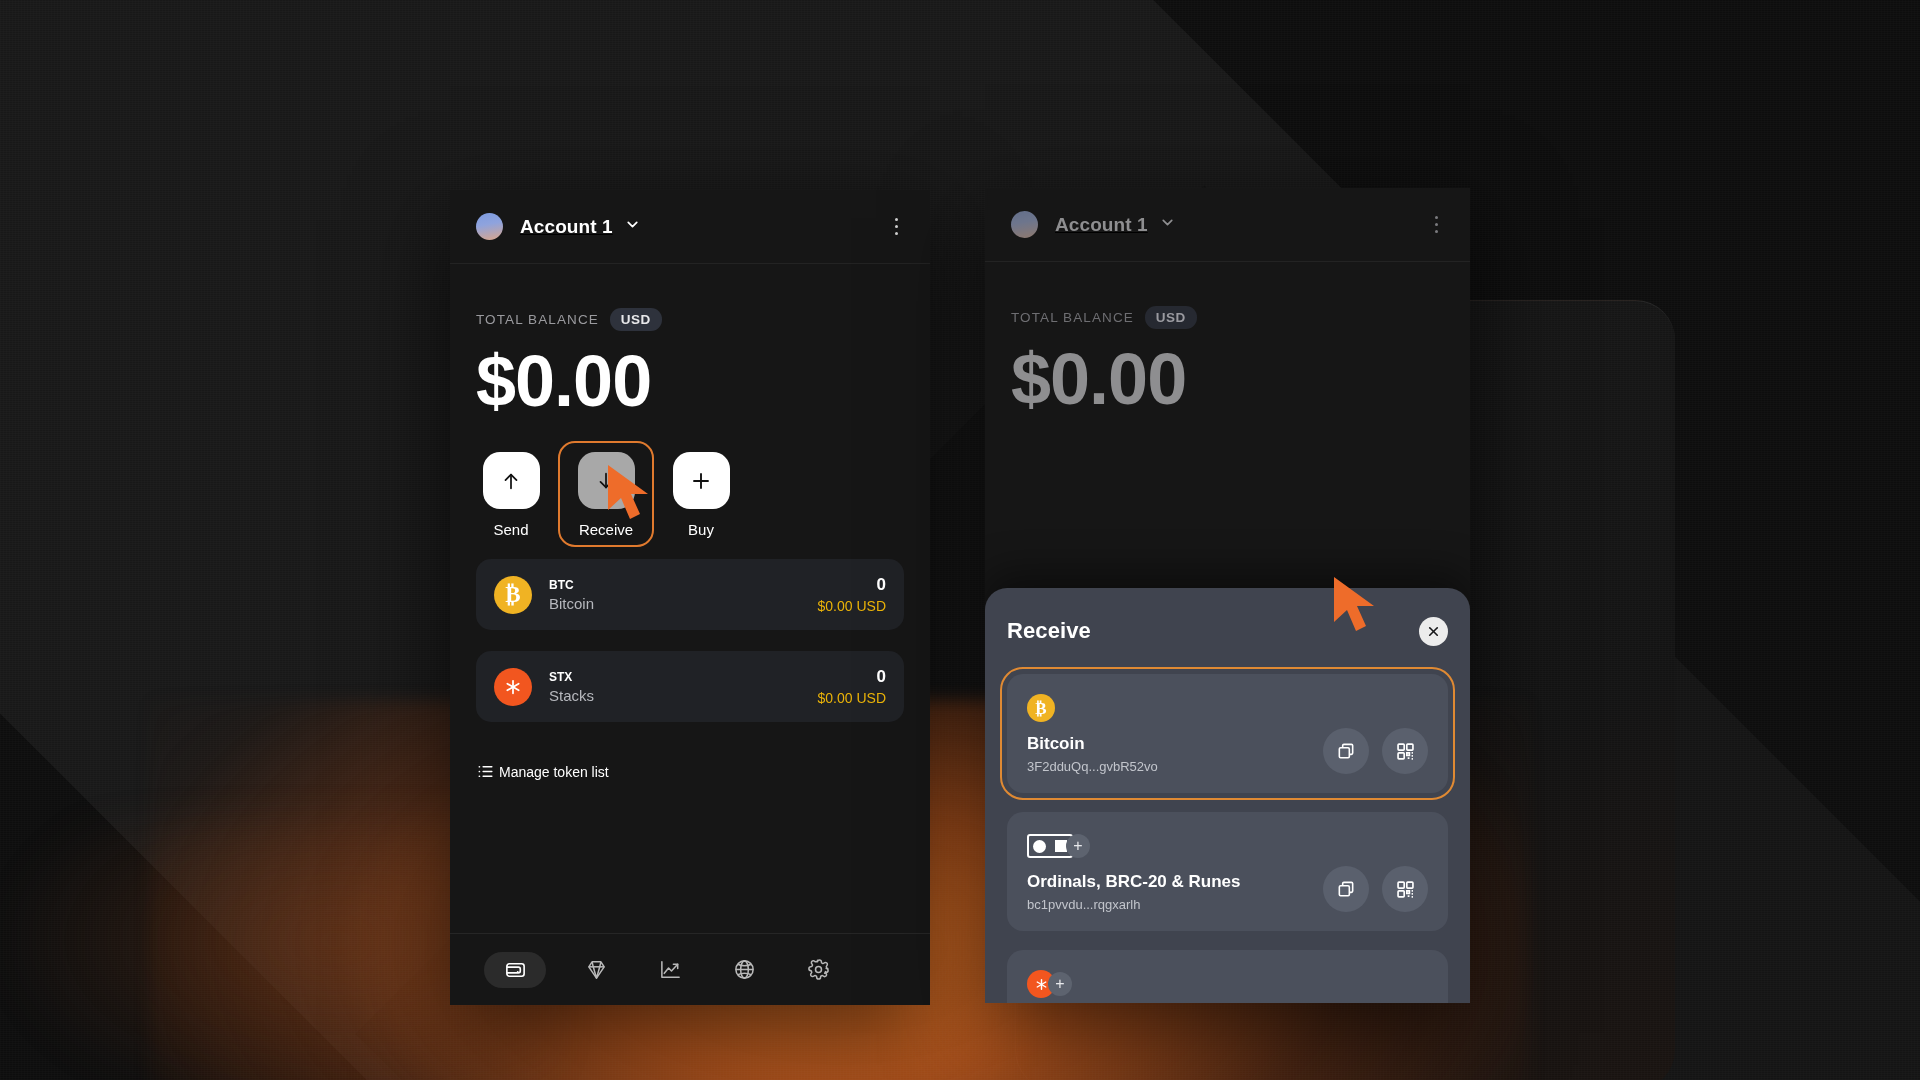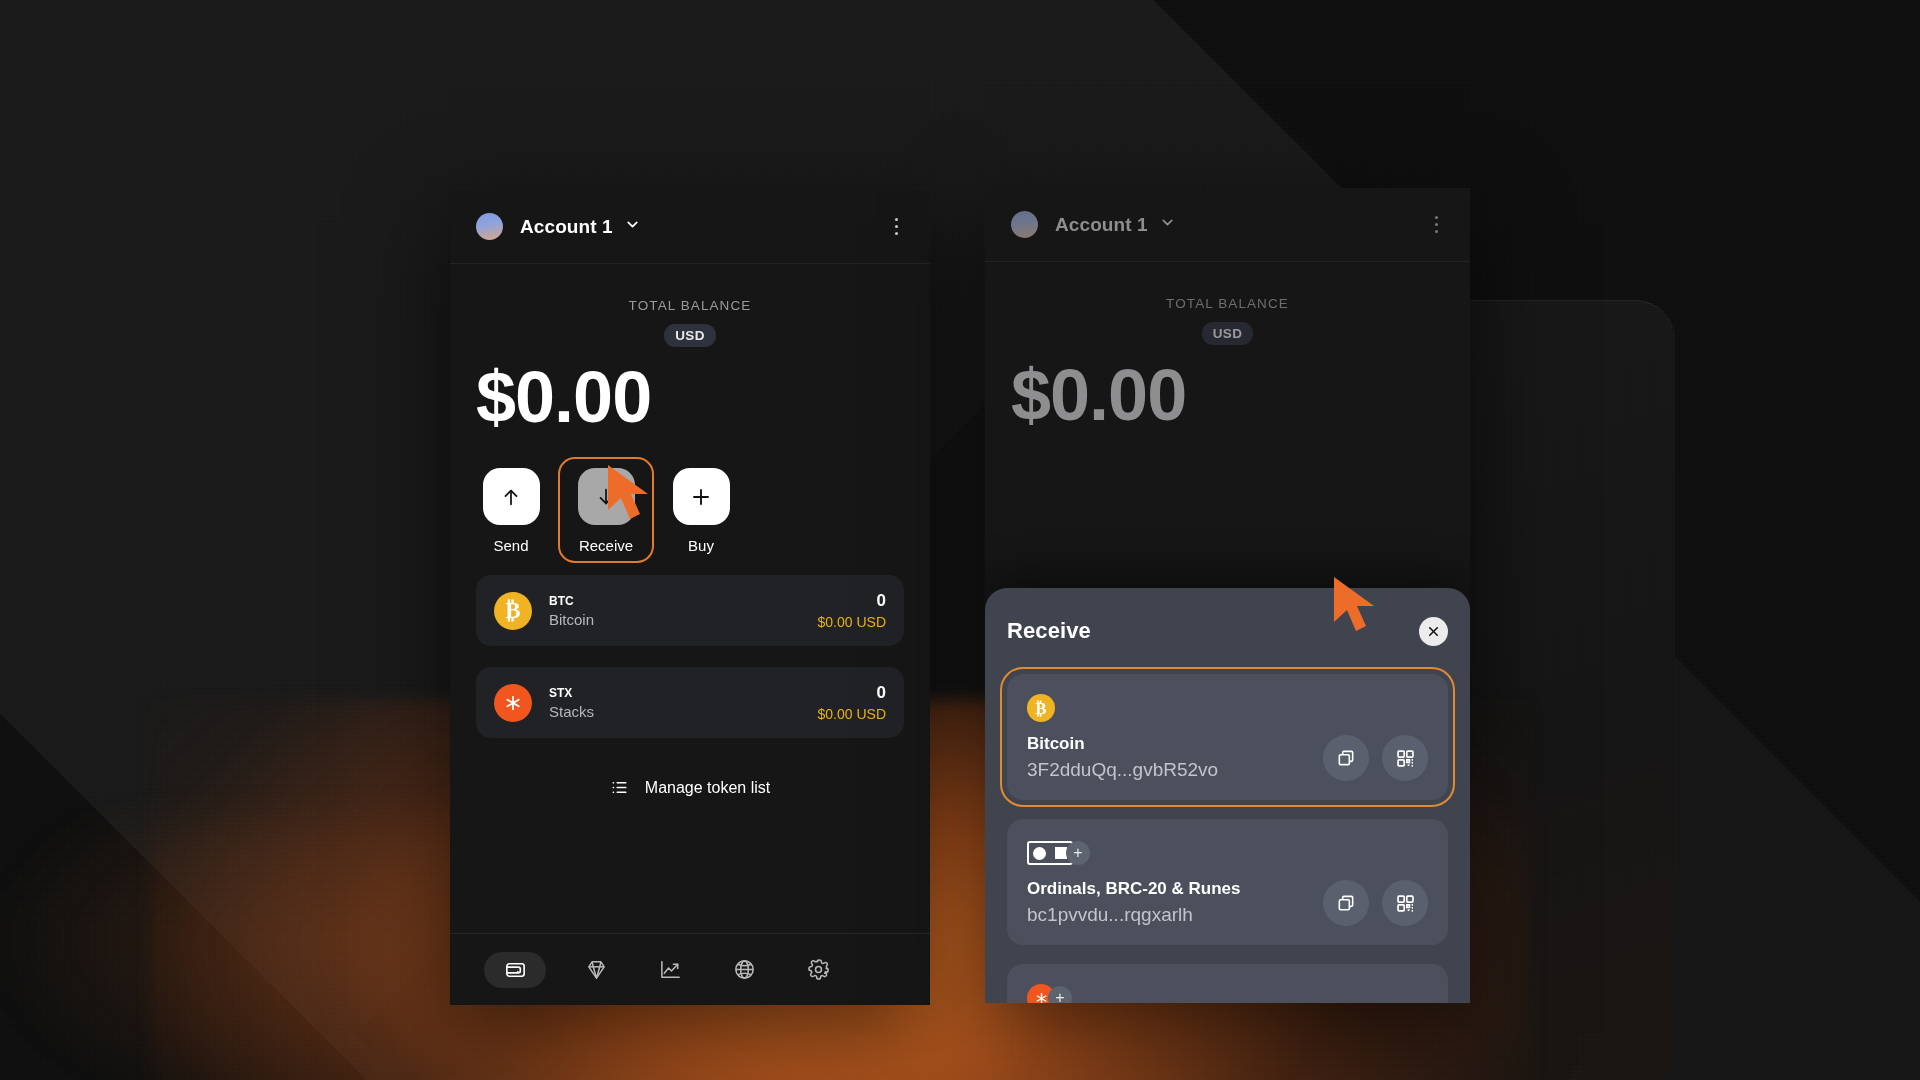--- a/index.html
+++ b/index.html
@@ -60,37 +60,38 @@
     display: flex; flex-direction: column;
   }
   #panel-left  { left: 450px; top: 190px; width: 480px; height: 815px; }
   #panel-right { left: 985px; top: 188px; width: 485px; height: 815px; }
 
   .panel-header {
     height: 74px; flex: none;
     display: flex; align-items: center;
     padding: 0 26px;
     border-bottom: 1px solid rgba(255,255,255,.06);
+    text-decoration: underline;
   }
   .avatar {
     width: 27px; height: 27px; border-radius: 50%;
     background: linear-gradient(170deg,#7d9be0 0%,#8fa3dd 42%,#d9a58b 100%);
     flex: none;
   }
   .acct-name {
     margin-left: 17px; font-size: 19px; font-weight: 700; color: #fff;
     letter-spacing: .1px;
   }
   .chev { margin-left: 11px; display: block; }
   .kebab { margin-left: auto; display: flex; flex-direction: column; gap: 3.5px; padding: 6px; }
   .kebab i { width: 3.5px; height: 3.5px; border-radius: 50%; background: #cfcfcf; display:block; }
 
   .panel-body { flex: 1; padding: 0 26px; overflow: hidden; }
 
-  .bal-row { display: flex; align-items: center; gap: 11px; margin-top: 34px; flex-direction: column; }
+  .bal-row { display: flex; align-items: center; gap: 11px; margin-top: 44px; }
   .bal-label { font-size: 13.5px; letter-spacing: 1.1px; color: #9a9a9e; font-weight: 400; }
   .bal-cur {
     font-size: 13.5px; font-weight: 700; color: #e8e8ea; letter-spacing: .4px;
     background: #2e323c; border-radius: 11px; padding: 4px 11px;
   }
   .bal-amount {
     font-size: 72px; font-weight: 700; color: #fff; margin-top: 9px; letter-spacing: -1px;
   }
 
   
@@ -119,22 +120,22 @@
   .ico-stx { background: #f2561f; }
   .ico-btc span { color: #fff; font-size: 23px; font-weight: 700; line-height: 1; font-family: "Liberation Serif", serif; }
   .token-txt { margin-left: 17px; }
   .token-sym { font-size: 12px; font-weight: 700; color: #fff; }
   .token-name { font-size: 15px; color: #b6b8bd; margin-top: 3px; }
   .token-right { margin-left: auto; text-align: right; }
   .token-amt { font-size: 17px; font-weight: 700; color: #fff; }
   .token-usd { font-size: 14px; color: #eab308; margin-top: 3px; }
 
   .manage {
-    display: flex; align-items: center; justify-content: center; gap: 16px;
-    margin-top: 40px; color: #fff; font-size: 16px; font-weight: 400;
+    display: flex; align-items: center; gap: 4px;
+    margin-top: 40px; color: #fff; font-size: 14px; font-weight: 400;
   }
 
   
   .tabbar {
     flex: none; height: 72px; display: flex; align-items: center;
     padding: 0 34px; gap: 26px;
     border-top: 1px solid rgba(255,255,255,.07);
   }
   .tab {
     width: 48px; height: 36px; border-radius: 18px;
@@ -166,21 +167,21 @@
 
   .addr-card {
     background: #4b505c; border-radius: 16px;
     padding: 19px 20px 19px 20px; margin-bottom: 19px;
     display: flex; align-items: flex-end; position: relative;
   }
   .addr-card.selected { outline: 2px solid #e08a33; outline-offset: 5px; }
   .addr-left { flex: 1; min-width: 0; }
   .addr-badges { display: flex; align-items: center; height: 30px; }
   .addr-title { font-size: 17px; font-weight: 700; color: #fff; margin-top: 11px; }
-  .addr-value { font-size: 19px; color: #c2c5cc; margin-top: 5px; }
+  .addr-value { font-size: 13px; color: #c2c5cc; margin-top: 5px; }
   .addr-acts { display: flex; gap: 13px; align-items: center; flex: none; }
   .circ-btn {
     width: 46px; height: 46px; border-radius: 50%; background: #5a606d;
     display: flex; align-items: center; justify-content: center;
   }
   .mini-plus {
     width: 24px; height: 24px; border-radius: 50%; background: #5d636f;
     display: flex; align-items: center; justify-content: center;
     margin-left: -7px; color: #e8e9ec; font-size: 16px; line-height: 1;
   }

